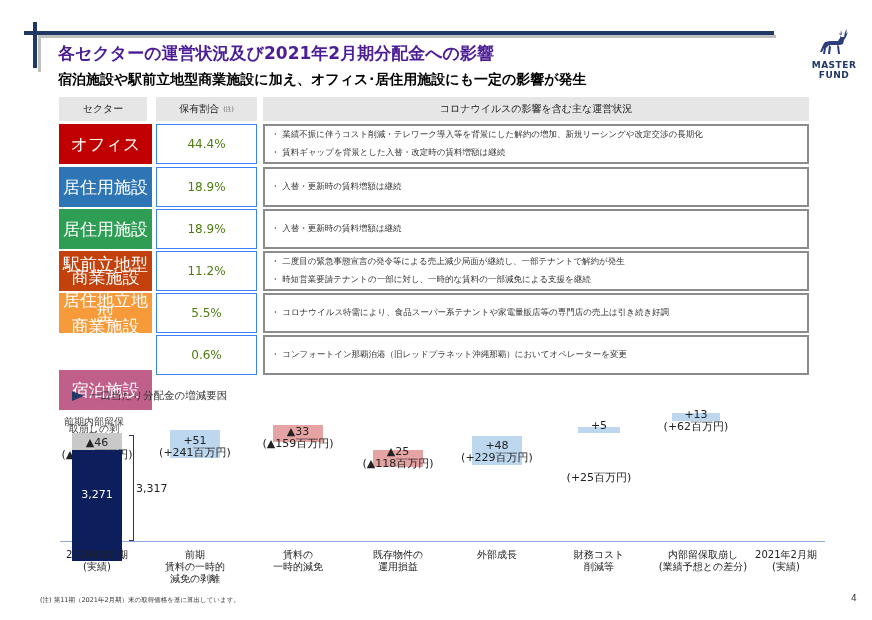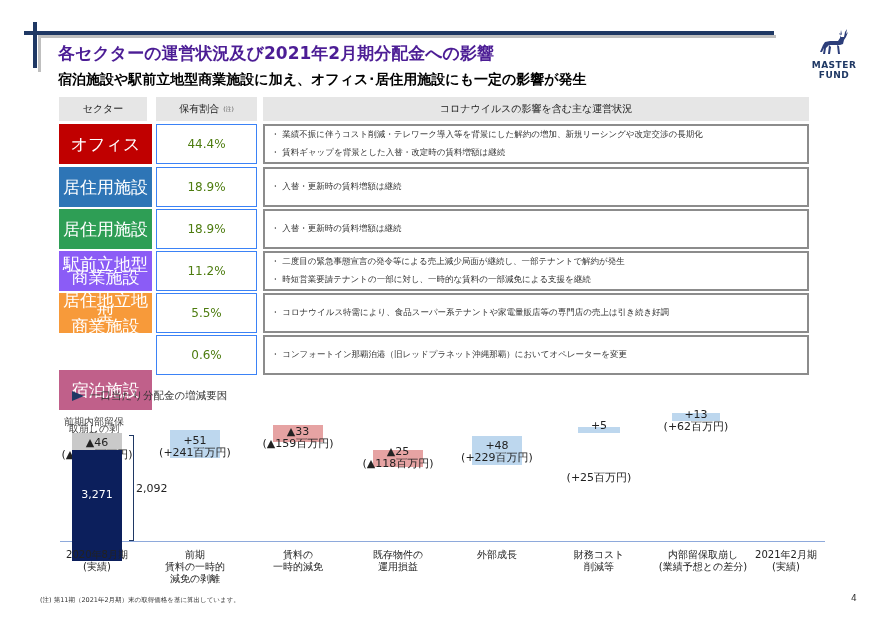--- a/index.html
+++ b/index.html
@@ -95,21 +95,21 @@
     </div>
   </div>
   <div class="row" style="top:112px;">
     <div class="sector" style="background:#2e9e55;">居住用施設</div>
     <div class="share">18.9%</div>
     <div class="status">
       <span>・ 入替・更新時の賃料増額は継続</span>
     </div>
   </div>
   <div class="row" style="top:154px;">
-    <div class="sector" style="background:#8b5cf6;">駅前立地型
+    <div class="sector" style="background:#c2410c;">駅前立地型
 商業施設</div>
     <div class="share">11.2%</div>
     <div class="status">
       <span>・ 二度目の緊急事態宣言の発令等による売上減少局面が継続し、一部テナントで解約が発生</span>
       <span>・ 時短営業要請テナントの一部に対し、一時的な賃料の一部減免による支援を継続</span>
     </div>
   </div>
   <div class="row" style="top:196px;">
     <div class="sector" style="background:#f79a3a;font-family:Liberation Serif, serif;">居住地立地型
 商業施設</div>
@@ -137,21 +137,21 @@
 
   <div class="lbl lbl-note" style="left:24px;top:13px;width:60px;white-space:pre-line;">前期内部留保
 取崩しの剥離</div>
   <div class="bar bar-grey" style="left:32px;top:28px;width:50px;height:17px;"></div>
   <div class="lbl" style="left:32px;top:32px;width:50px;">▲46</div>
   <div class="lbl" style="left:14px;top:44px;width:86px;">(▲218百万円)</div>
   <div class="bar bar-dark" style="left:32px;top:45px;width:50px;height:111px;">
     <div style="margin-top:38px;">3,271</div>
   </div>
   <div class="bracket" style="left:89px;top:30px;height:106px;"></div>
-  <div class="lbl" style="left:96px;top:78px;">2,092</div>
+  <div class="lbl" style="left:96px;top:78px;">3,317</div>
 
   <div class="bar bar-blue" style="left:130px;top:25px;width:50px;height:28px;"></div>
   <div class="lbl" style="left:105px;top:30px;width:100px;">+51</div>
   <div class="lbl" style="left:105px;top:42px;width:100px;">(+241百万円)</div>
 
   <div class="bar bar-red" style="left:233px;top:20px;width:50px;height:17px;"></div>
   <div class="lbl" style="left:208px;top:21px;width:100px;">▲33</div>
   <div class="lbl" style="left:208px;top:33px;width:100px;">(▲159百万円)</div>
 
   <div class="bar bar-red" style="left:333px;top:45px;width:50px;height:17px;"></div>

